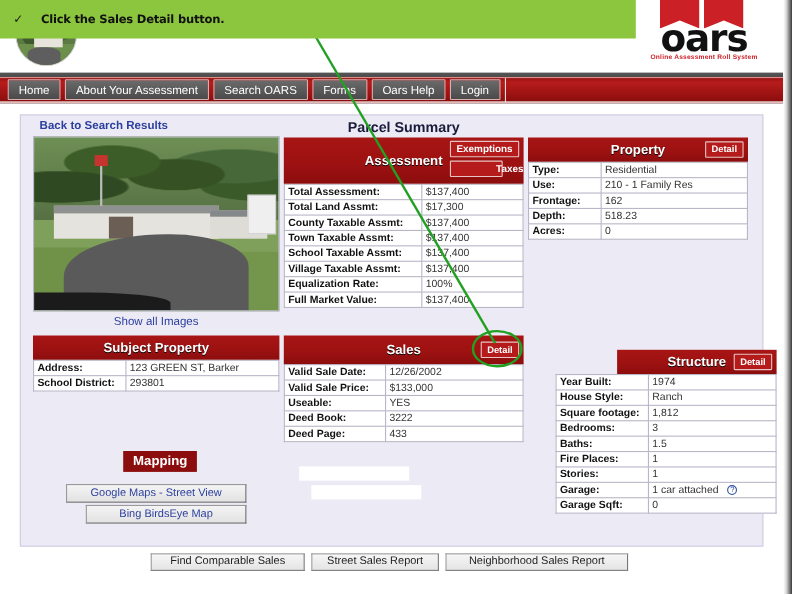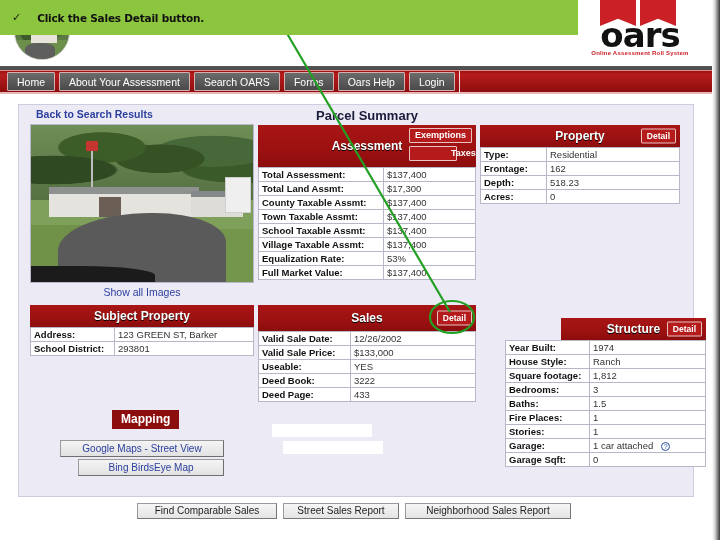--- a/index.html
+++ b/index.html
@@ -411,21 +411,21 @@
       <tr>
             <td class="lbl">School Taxable Assmt:</td>
             <td class="val">$137,400</td>
           </tr>
       <tr>
             <td class="lbl">Village Taxable Assmt:</td>
             <td class="val">$137,400</td>
           </tr>
       <tr>
             <td class="lbl">Equalization Rate:</td>
-            <td class="val">53%</td>
+            <td class="val">100%</td>
           </tr>
       <tr>
             <td class="lbl">Full Market Value:</td>
             <td class="val">$137,400</td>
           </tr>
     </tbody>
       </table>
   </div>
 
   <div class="card" id="property-card">
@@ -433,20 +433,24 @@
       <span class="hd-title">Property</span>
       <span class="detail-btn">Detail</span>
     </div>
     <table class="tbl">
       <tbody>
           <tr>
             <td class="lbl">Type:</td>
             <td class="val">Residential</td>
           </tr>
       <tr>
+            <td class="lbl">Use:</td>
+            <td class="val">210 - 1 Family Res</td>
+          </tr>
+      <tr>
             <td class="lbl">Frontage:</td>
             <td class="val">162</td>
           </tr>
       <tr>
             <td class="lbl">Depth:</td>
             <td class="val">518.23</td>
           </tr>
       <tr>
             <td class="lbl">Acres:</td>
             <td class="val">0</td>

